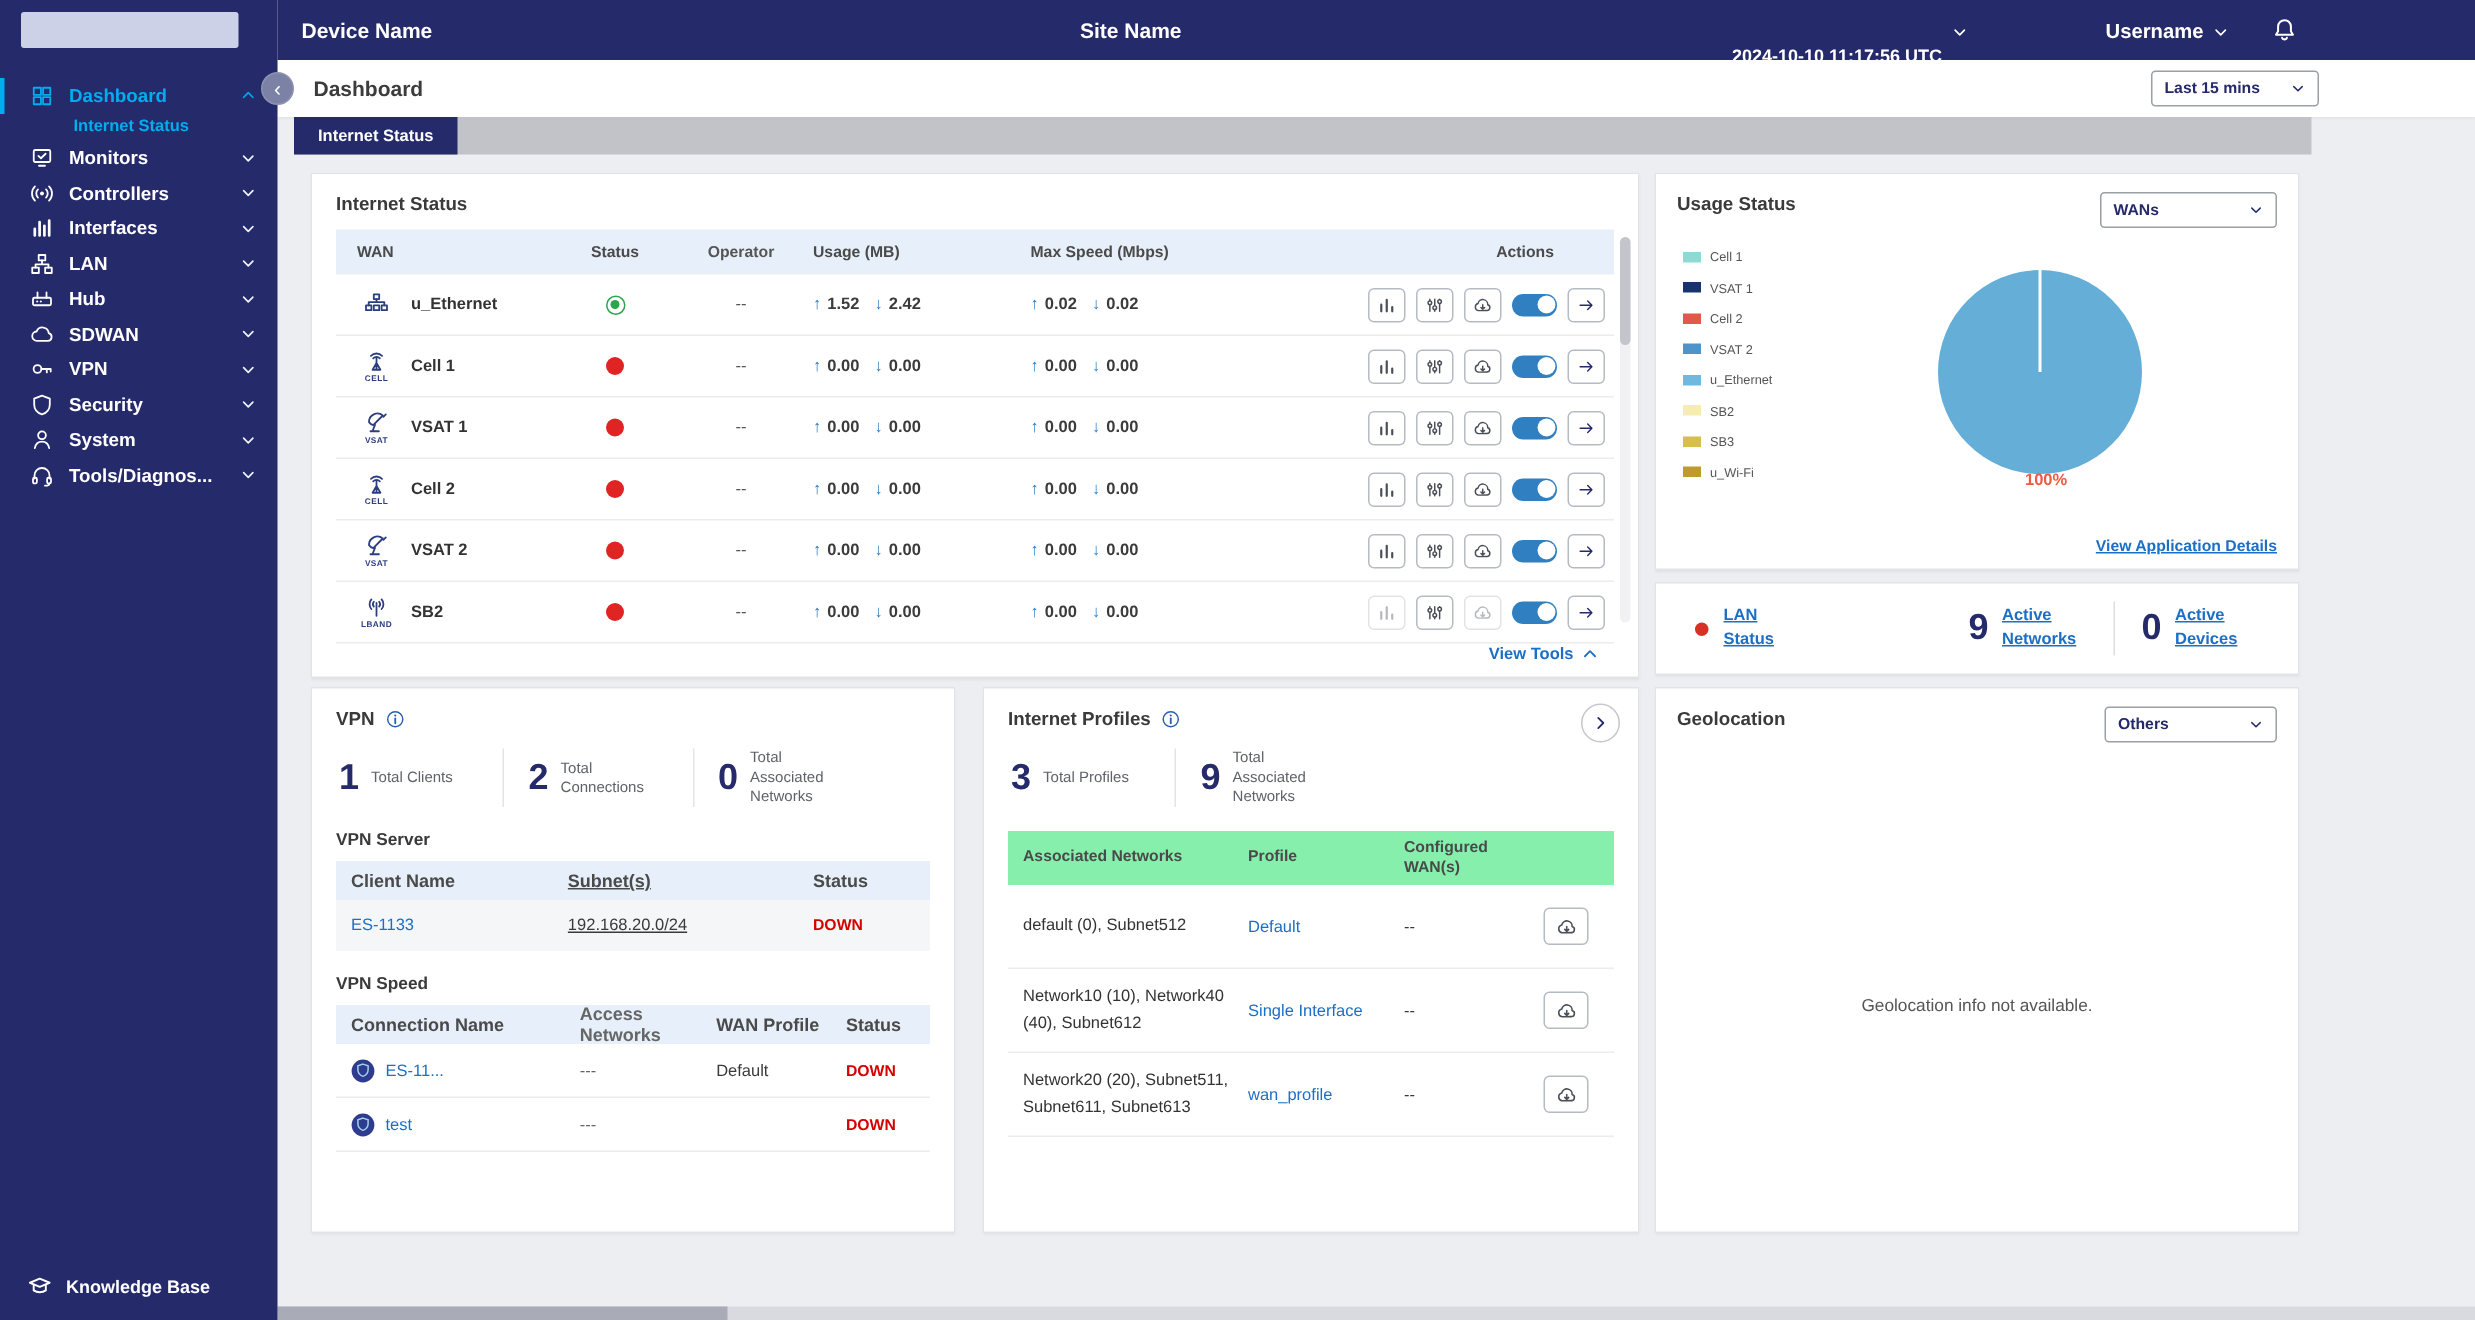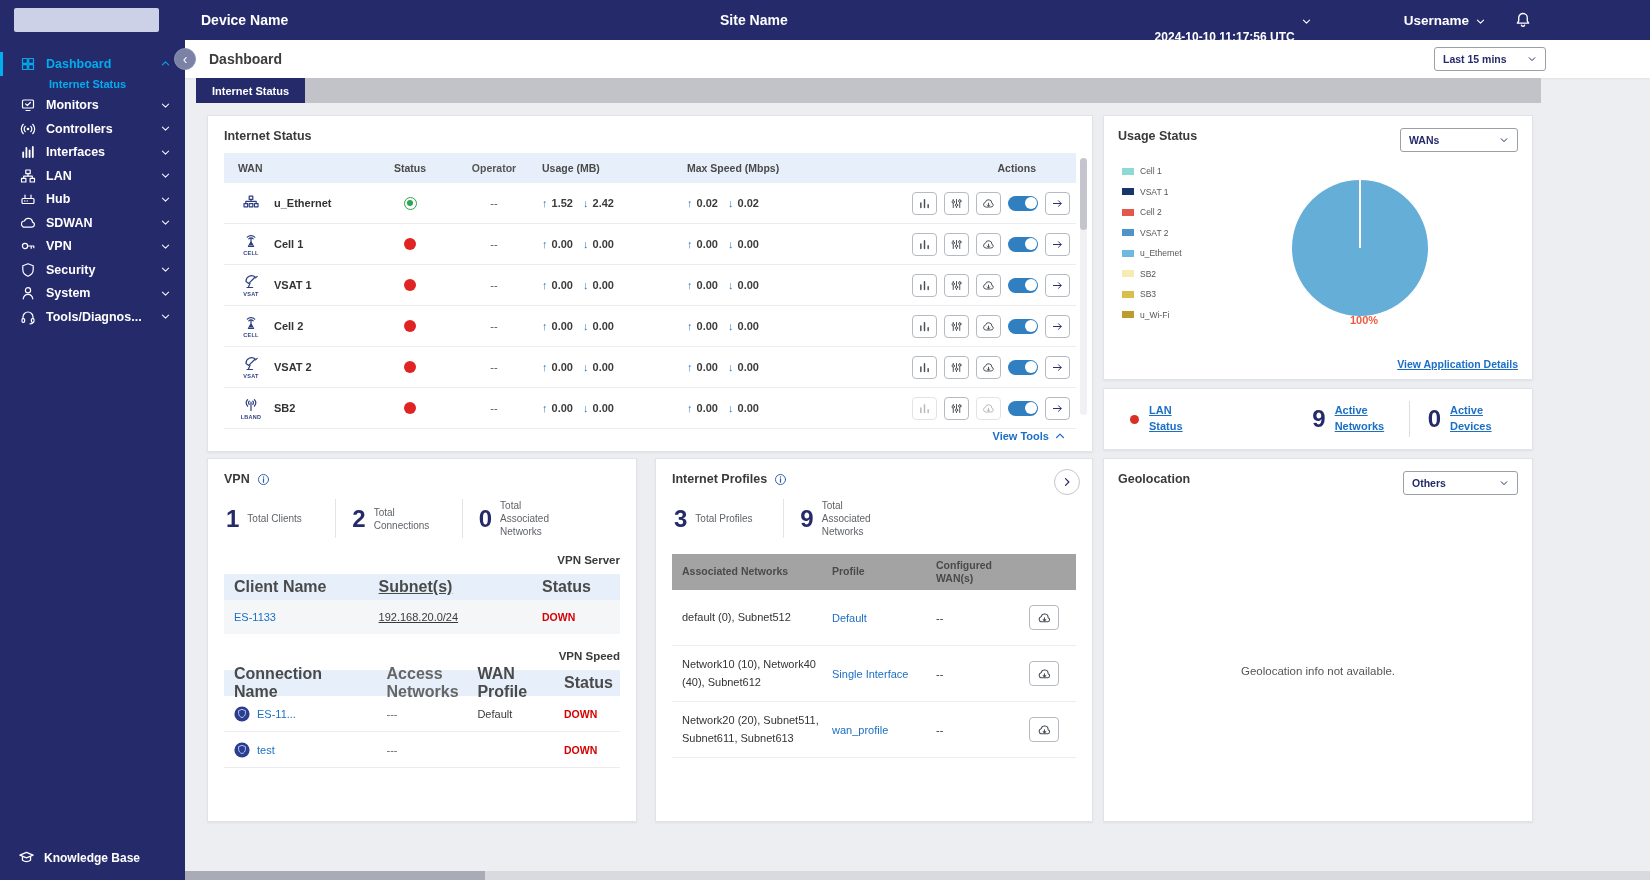--- a/index.html
+++ b/index.html
@@ -113,40 +113,40 @@
   .lan-sp { flex:1; }
 
   
   .card-vpn { left:22px; top:418px; width:430px; height:364px; padding:13px 16px; overflow:hidden; }
   .title-row { display:flex; align-items:center; gap:7px; }
   .info-ic { width:13px; height:13px; color:#2b5fad; cursor:pointer; }
   .stats { display:flex; margin-top:13px; }
   .stat { display:flex; align-items:center; gap:8px; padding:0 16px; border-left:1px solid #e4e4e8; }
   .stat:first-child { padding-left:2px; border-left:none; }
   .stat-lb { font-size:10px; color:#5f6368; line-height:1.3; width:72px; }
-  .sub-title { font-size:11.5px; font-weight:700; color:#3a3a3a; margin-top:16px;text-align:right; }
+  .sub-title { font-size:11.5px; font-weight:700; color:#3a3a3a; margin-top:16px; }
   .vt-head { display:flex; align-items:center; height:26px; background:#E7F0FA; margin-top:8px;
-    font-size:16px; font-weight:700; color:#4a4a4a; }
+    font-size:12px; font-weight:700; color:#4a4a4a; }
   .vt-row { display:flex; align-items:center; font-size:11px; }
   .link { color:#1B6FC5; cursor:pointer; }
   .down { color:#D50000; font-weight:700; font-size:10.5px; }
   .s0 { flex:1.15; padding-left:10px; } .s1 { flex:1.3;text-decoration:underline; } .s2 { width:78px; }
   .srv-row { height:34px; background:#f5f6f8; }
   .k0 { flex:1.3; padding-left:10px; display:flex; align-items:center; gap:7px; }
   .k1 { flex:1.05; color:#666;margin-left:40px; } .k2 { flex:1; } .k3 { width:56px; }
   .cli-row { height:36px; border-bottom:1px solid #ececee; }
   .shield { width:16px; height:16px; flex:none; }
 
   
   .card-profiles { left:470px; top:418px; width:438px; height:364px; padding:13px 16px; }
   .next-btn { position:absolute; right:12px; top:10px; width:26px; height:26px; border-radius:50%;
     border:1px solid #c6c6cc; background:#fff; color:#252A6B; display:flex; align-items:center;
     justify-content:center; cursor:pointer; }
   .next-btn .icon { width:12px; height:12px; }
-  .pt-head { display:flex; align-items:center; height:36px; background:#a3a3a3; margin-top:16px;
+  .pt-head { display:flex; align-items:center; height:36px; background:#86efac; margin-top:16px;
     font-size:10.5px; font-weight:700; color:#4a4a4a; line-height:1.25; }
   .p0 { width:160px; padding-left:10px; } .p1 { width:104px; } .p2 { width:76px; }
   .p3 { flex:1; display:flex; justify-content:center; }
   .pt-row { display:flex; align-items:center; min-height:56px; border-bottom:1px solid #ececee;
     font-size:11px; padding:6px 0; }
   .p0.cell { line-height:1.55; color:#333; padding-right:10px; }
   .cloud-btn { width:30px; height:25px; border:1px solid #b6bac2; border-radius:4px; background:#fff;
     display:flex; align-items:center; justify-content:center; color:#4a4f57; cursor:pointer; }
   .cloud-btn .icon { width:15px; height:14px; }
 

